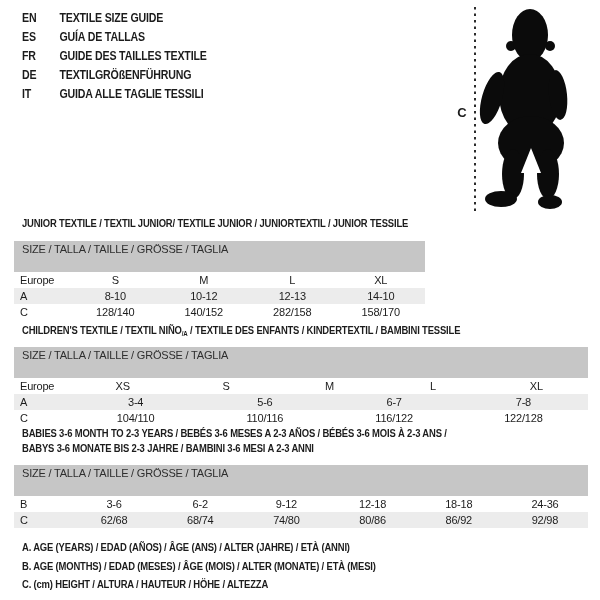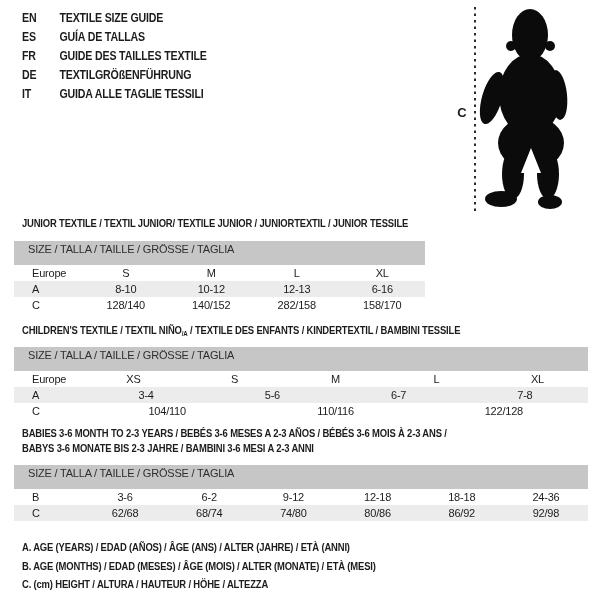--- a/index.html
+++ b/index.html
@@ -19,24 +19,24 @@
   .fig-label { position:absolute; left:453px; top:105px; width:18px; text-align:center;
                font-weight:bold; font-size:13px; }
 
   
   .tbl-title { position:absolute; left:22px; font-weight:bold; font-size:11.5px;
                letter-spacing:-0.2px; line-height:15px; }
   .tbl-title sub { font-size:7.5px; vertical-align:-2px; }
 
   
   .tbl { position:absolute; left:14px; font-size:11px; letter-spacing:-0.2px; }
-  .bar { height:24px; line-height:16px; background:#c6c6c6; padding-left:14px; color:#2e2e2e; }
+  .bar { height:31px; line-height:16px; background:#c6c6c6; padding-left:8px; color:#2e2e2e; }
   .row { display:flex; height:16px; line-height:16px; }
   .row.alt { background:#ececec; }
-  .row .lab { width:57px; padding-left:6px; box-sizing:border-box;margin-left:12px; }
+  .row .lab { width:57px; padding-left:6px; box-sizing:border-box; }
   .row .c { flex:1; text-align:center; }
 
   
   .legend { position:absolute; left:22px; top:538px; font-weight:bold; font-size:11.5px;
             line-height:18.5px; letter-spacing:-0.2px; }
 </style>
 </head>
 <body>
 
 <div class="canvas">
@@ -91,21 +91,21 @@
       <div class="c">S</div>
       <div class="c">M</div>
       <div class="c">L</div>
       <div class="c">XL</div>
     </div>
     <div class="row alt">
       <div class="lab">A</div>
       <div class="c">8-10</div>
       <div class="c">10-12</div>
       <div class="c">12-13</div>
-      <div class="c">6-16</div>
+      <div class="c">14-10</div>
     </div>
     <div class="row">
       <div class="lab">C</div>
       <div class="c">128/140</div>
       <div class="c">140/152</div>
       <div class="c">282/158</div>
       <div class="c">158/170</div>
     </div>
   </div>
 
@@ -126,20 +126,21 @@
       <div class="lab">A</div>
       <div class="c">3-4</div>
       <div class="c">5-6</div>
       <div class="c">6-7</div>
       <div class="c">7-8</div>
     </div>
     <div class="row">
       <div class="lab">C</div>
       <div class="c">104/110</div>
       <div class="c">110/116</div>
+      <div class="c">116/122</div>
       <div class="c">122/128</div>
     </div>
   </div>
 
   <div class="tbl-title cond" style="top:426px">
     <div>BABIES 3-6 MONTH TO 2-3 YEARS / BEBÉS 3-6 MESES A 2-3 AÑOS / BÉBÉS 3-6 MOIS À 2-3 ANS /</div>
     <div>BABYS 3-6 MONATE BIS 2-3 JAHRE / BAMBINI 3-6 MESI A 2-3 ANNI</div>
   </div>
   <div class="tbl" style="top:465px;width:574px">
     <div class="bar">SIZE / TALLA / TAILLE / GRÖSSE / TAGLIA</div>

